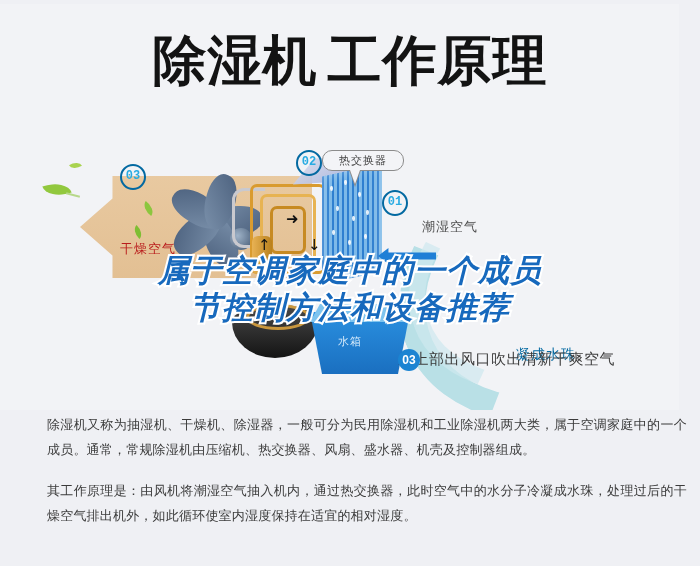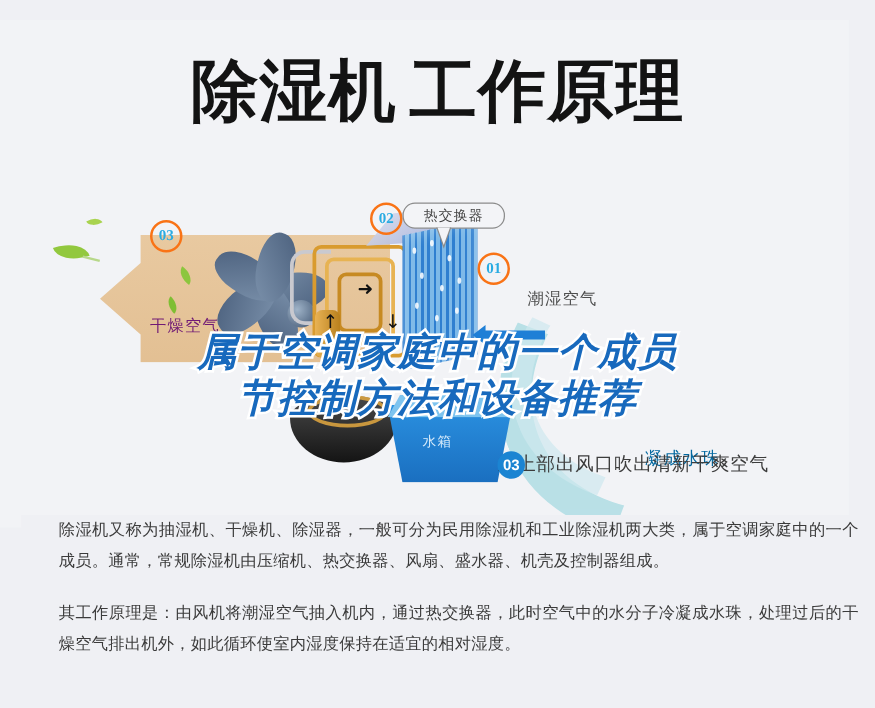--- a/index.html
+++ b/index.html
@@ -7,21 +7,21 @@
     width:700px;height:566px;
     background:#eff0f4;
     font-family:"Liberation Sans","DejaVu Sans",sans-serif;
     overflow:hidden;
     position:relative;
   }
   .page{position:relative;width:700px;height:566px;background:#eff0f4;}
 
   
   .hero{
-    position:absolute;left:0;top:16px;width:679px;height:406px;
+    position:absolute;left:0;top:4px;width:679px;height:406px;
     background:#f2f3f6;
     overflow:hidden;
   }
 
   
   .hero-title{
     position:absolute;left:0;top:26px;width:700px;
     text-align:center;
     color:#131313;
     font-size:54px;
@@ -55,21 +55,21 @@
 
   
   .dryarrow{
     position:absolute;left:80px;top:172px;width:232px;height:102px;
     background:linear-gradient(180deg,#e8c79c 0%,#e2bd8e 100%);
     clip-path:polygon(14% 0%,100% 0%,100% 100%,14% 100%,14% 78%,0% 50%,14% 22%);
     opacity:.95;
   }
   .dryarrow-label{
     position:absolute;left:120px;top:236px;
-    font-size:13px;color:#701a75;letter-spacing:1px;
+    font-size:13px;color:#b91c1c;letter-spacing:1px;
     font-family:"DejaVu Sans","Liberation Sans",sans-serif;
   }
 
   
   .leaf{position:absolute;background:#8dc63f;}
   .leaf-a{left:44px;top:178px;width:26px;height:15px;border-radius:0 100% 0 100%;transform:rotate(-18deg);background:#92c83e;}
   .leaf-b{left:70px;top:158px;width:11px;height:7px;border-radius:0 100% 0 100%;transform:rotate(-30deg);background:#a9d34f;}
   .leaf-c{left:142px;top:200px;width:13px;height:9px;border-radius:0 100% 0 100%;transform:rotate(35deg);background:#8cc63e;}
   .leaf-d{left:132px;top:224px;width:12px;height:8px;border-radius:0 100% 0 100%;transform:rotate(45deg);background:#7fbe33;}
   .leaf-stem{position:absolute;left:66px;top:190px;width:14px;height:2px;background:#b7d88a;transform:rotate(14deg);}
@@ -127,23 +127,23 @@
     background:linear-gradient(180deg,#2a90e0 0%,#1a6fc0 100%);
     clip-path:polygon(0% 0%,100% 0%,88% 100%,12% 100%);}
   .tank-top{position:absolute;left:310px;top:300px;width:100px;height:18px;
     background:#7ec4ef;clip-path:polygon(10% 0%,92% 0%,100% 100%,0% 100%);}
   .tank-label{position:absolute;left:338px;top:330px;font-size:11px;color:#d8ecfb;letter-spacing:1px;
     font-family:"DejaVu Sans","Liberation Sans",sans-serif;}
 
   
   .badge{
     position:absolute;width:22px;height:22px;border-radius:50%;
-    border:2px solid #f97316;color:#29abe2;
+    border:2px solid #0369a1;color:#29abe2;
     font-size:12px;font-weight:bold;line-height:20px;text-align:center;
-    font-family:Liberation Serif, serif;background:transparent;
+    font-family:Liberation Mono, monospace;background:transparent;
   }
   .badge-03a{left:120px;top:160px;}
   .badge-02{left:296px;top:146px;}
   .badge-01{left:382px;top:186px;}
   .badge-fill{
     position:absolute;width:22px;height:22px;border-radius:50%;
     background:#1b84d2;color:#fff;border:none;
     font-size:12px;font-weight:bold;line-height:22px;text-align:center;
     font-family:"Liberation Sans",sans-serif;
   }

